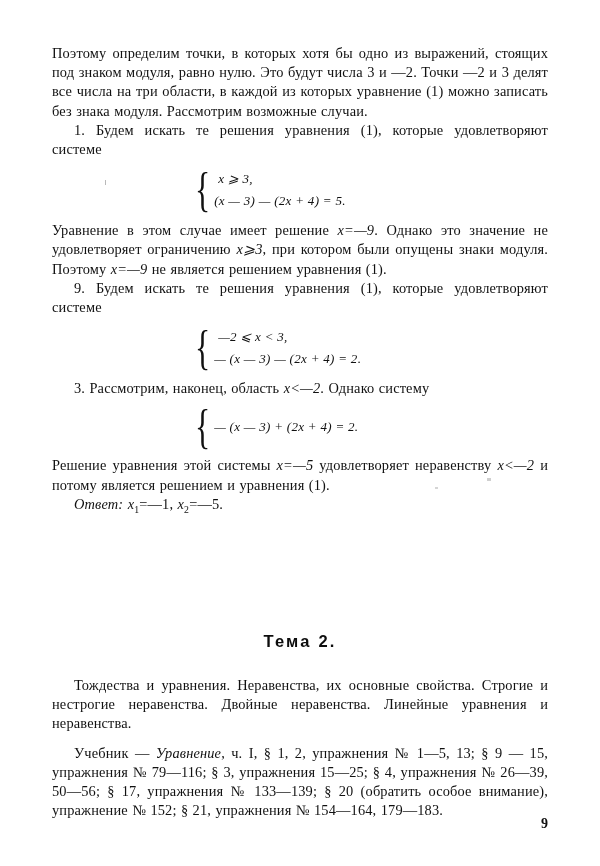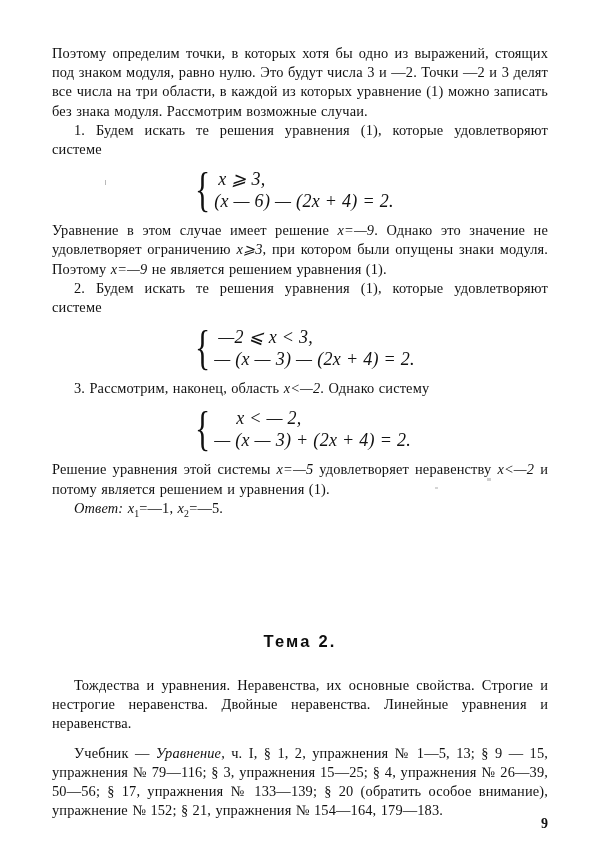--- a/index.html
+++ b/index.html
@@ -56,21 +56,21 @@
     transform-origin:center;
     margin-right:1px;
     display:flex;
     align-items:center;
     color:#111;
   }
   .eq-rows {
     display:flex;
     flex-direction:column;
     justify-content:center;
-    font-size:18px;
+    font-size:13px;
     line-height:22px;
     letter-spacing:0.3px;
   }
   .eq-rows > span { white-space:nowrap; }
   .eq-rows .r1 { padding-left:4px; }
   i, .it { font-style:italic; }
 
   
   .theme-wrap {
     position:absolute;
@@ -116,47 +116,46 @@
 
     <p class="body noind">Поэтому определим точки, в которых хотя бы одно из выражений, стоящих под знаком модуля, равно нулю. Это будут числа 3 и —2. Точки —2 и 3 делят все числа на три области, в каждой из которых уравнение (1) можно записать без знака модуля. Рассмотрим возможные случаи.</p>
 
     <p class="body ind">1. Будем искать те решения уравнения (1), которые удовлетворяют системе</p>
 
     <div class="eq">
       <div class="eq-inner">
         <span class="brace">{</span>
         <span class="eq-rows">
           <span class="r1 it">x ⩾ 3,</span>
-          <span class="it">(x — 6) — (2x + 4) = 2.</span>
+          <span class="it">(x — 3) — (2x + 4) = 5.</span>
         </span>
       </div>
     </div>
 
     <p class="body noind"><span>Уравнение в этом случае имеет решение </span><i>x=—9</i><span>. Однако это значение не удовлетворяет ограничению </span><i>x⩾3</i><span>, при котором были опущены знаки модуля. Поэтому </span><i>x=—9</i><span> не является решением уравнения (1).</span></p>
 
-    <p class="body ind">2. Будем искать те решения уравнения (1), которые удовлетворяют системе</p>
+    <p class="body ind">9. Будем искать те решения уравнения (1), которые удовлетворяют системе</p>
 
     <div class="eq">
       <div class="eq-inner">
         <span class="brace">{</span>
         <span class="eq-rows">
           <span class="r1 it">—2 ⩽ x &lt; 3,</span>
           <span class="it">— (x — 3) — (2x + 4) = 2.</span>
         </span>
       </div>
     </div>
 
 
     <p class="body ind"><span>3. Рассмотрим, наконец, область </span><i>x&lt;—2</i><span>. Однако систему</span></p>
 
     <div class="eq">
       <div class="eq-inner">
         <span class="brace">{</span>
         <span class="eq-rows">
-          <span class="r1 it" style="padding-left:22px;">x &lt; — 2,</span>
           <span class="it">— (x — 3) + (2x + 4) = 2.</span>
         </span>
       </div>
     </div>
 
     <p class="body noind"><span>Решение уравнения этой системы </span><i>x=—5</i><span> удовлетворяет неравенству </span><i>x&lt;—2</i><span> и потому является решением и уравнения (1).</span></p>
 
     <p class="body ind" style="text-align:left;"><i>Ответ:</i><span> </span><i>x</i><sub>1</sub><span>=—1,</span><span> </span><i>x</i><sub>2</sub><span>=—5.</span></p>
 
   </div>

